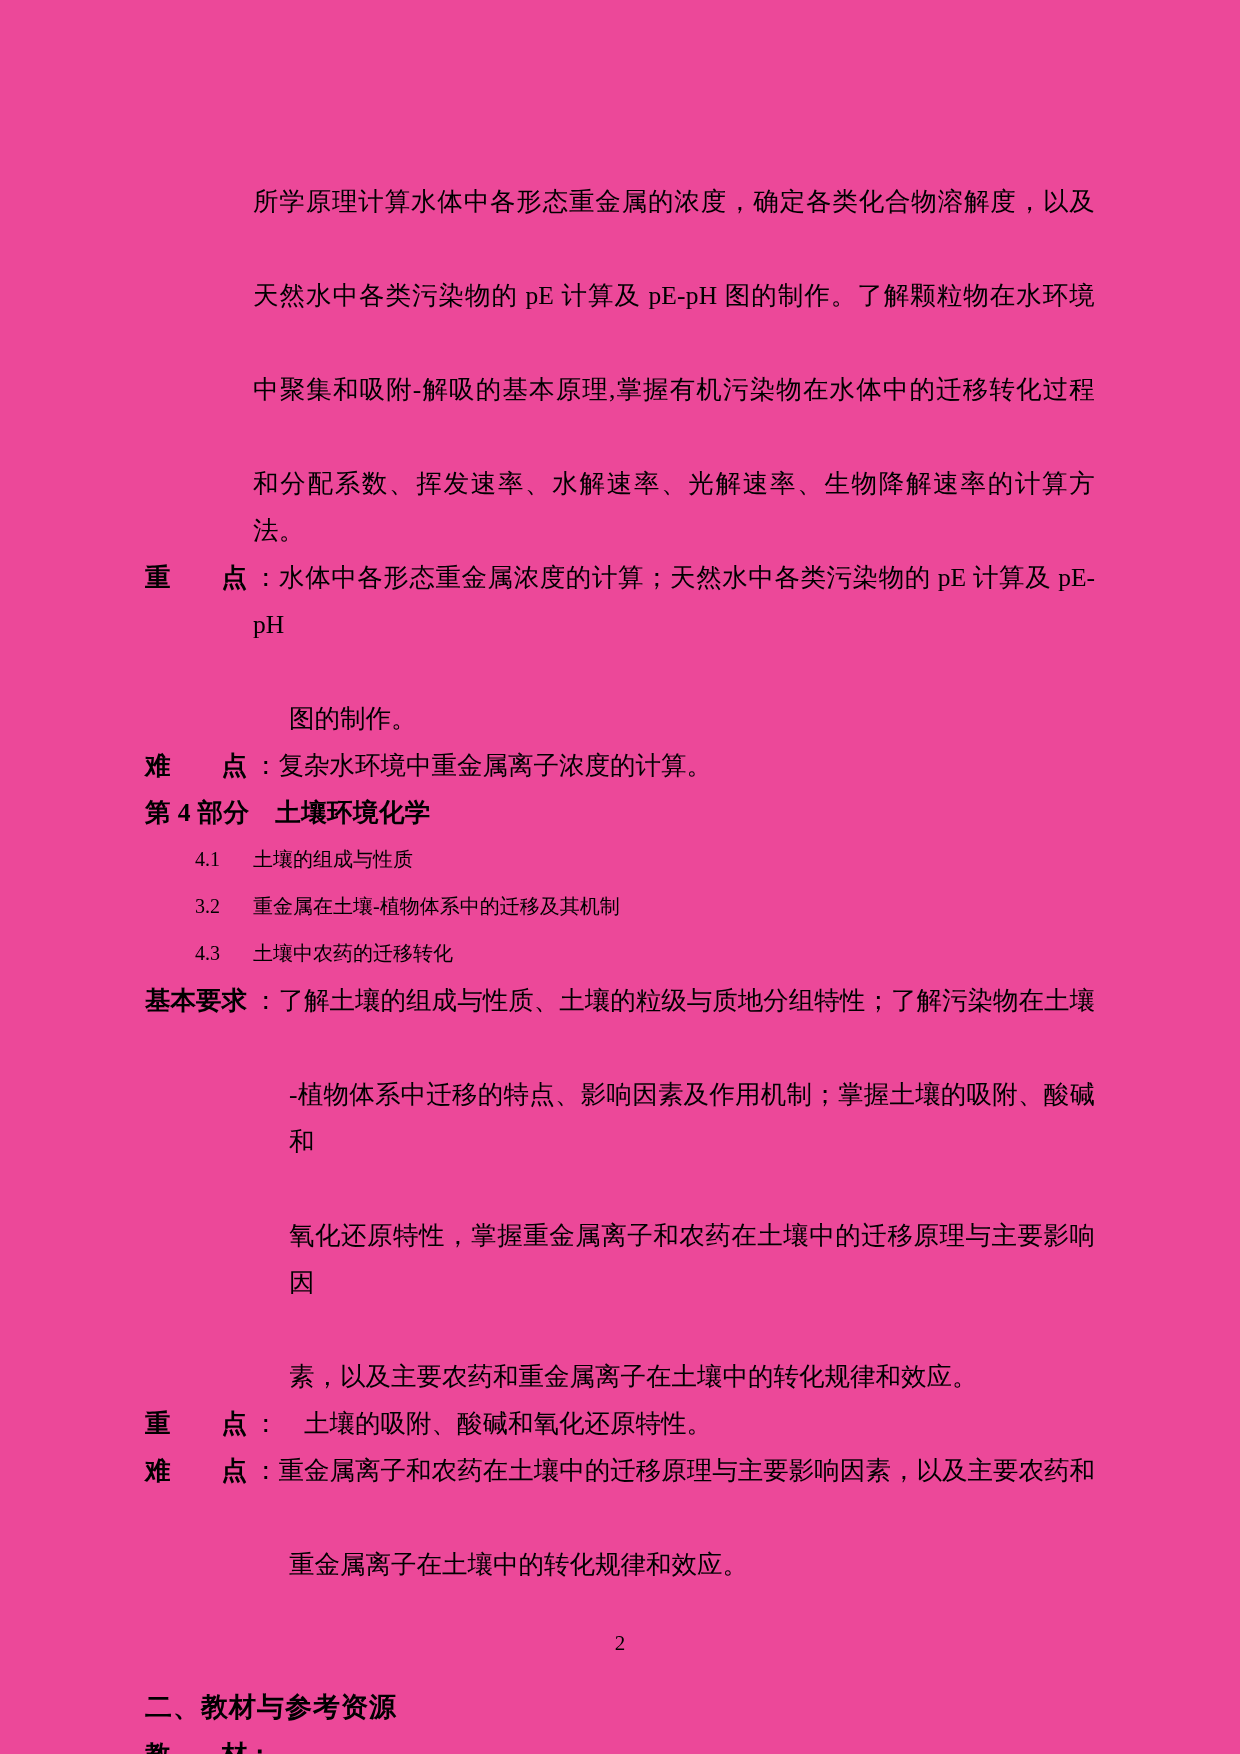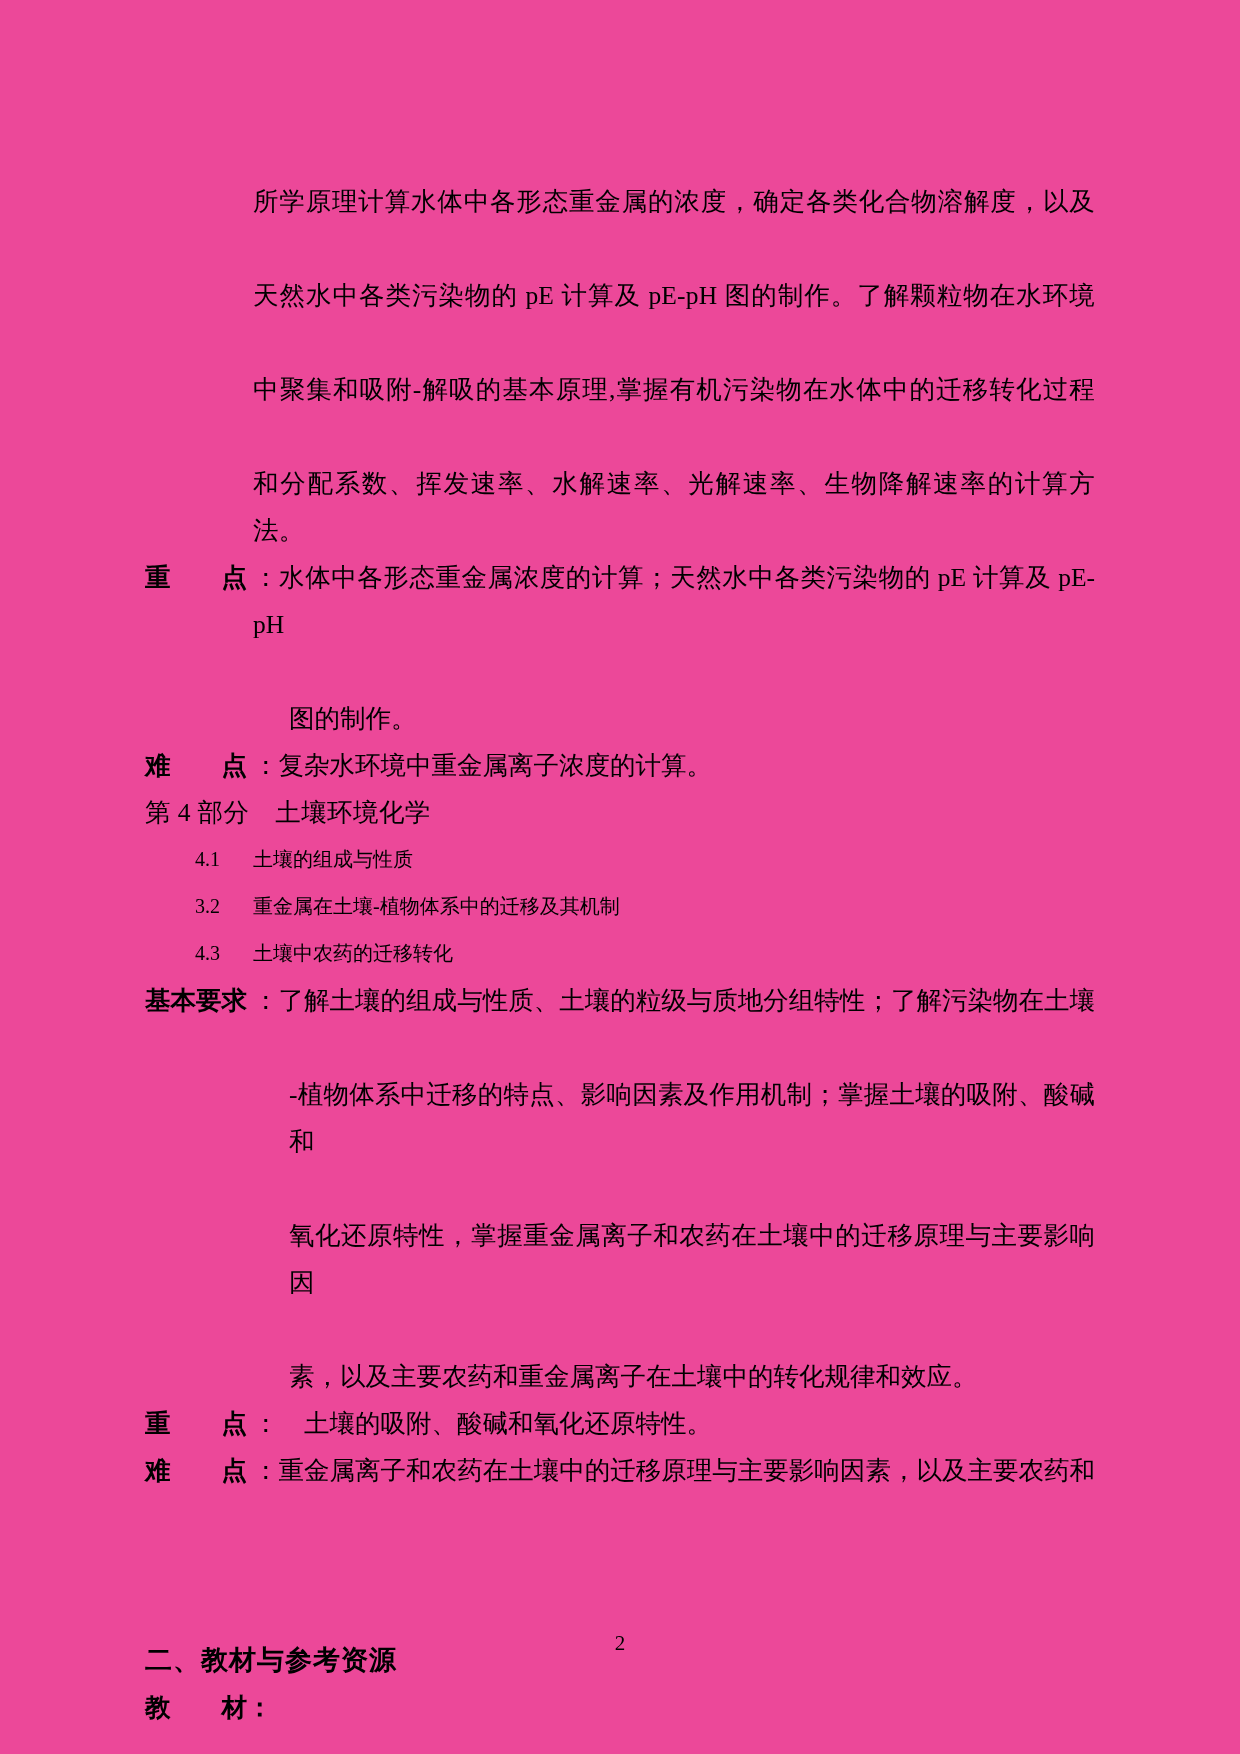--- a/index.html
+++ b/index.html
@@ -85,21 +85,21 @@
     display: inline-block;
     width: 100%;
     height: 0;
   }
   .labelrow .body .line.ind { padding-left: 36px; }
 
   
   .h-section {
     font-size: 25.5px;
     line-height: 47px;
-    font-weight: normal;
+    font-weight: bold;
     margin: 0;
     letter-spacing: 0.4px;
   }
   .h-major {
     font-size: 27px;
     line-height: 47px;
     font-weight: bold;
     margin: 0;
     letter-spacing: 1px;
   }
@@ -169,21 +169,21 @@
 
     <div class="labelrow">
       <span class="lbl">基本要求</span><span class="body"><span class="line j">：了解土壤的组成与性质、土壤的粒级与质地分组特性；了解污染物在土壤</span><span class="line j ind">-植物体系中迁移的特点、影响因素及作用机制；掌握土壤的吸附、酸碱和</span><span class="line j ind">氧化还原特性，掌握重金属离子和农药在土壤中的迁移原理与主要影响因</span><span class="line ind">素，以及主要农药和重金属离子在土壤中的转化规律和效应。</span></span>
     </div>
 
     <div class="labelrow">
       <span class="lbl">重　　点</span><span class="body"><span class="line">：　土壤的吸附、酸碱和氧化还原特性。</span></span>
     </div>
 
     <div class="labelrow">
-      <span class="lbl">难　　点</span><span class="body"><span class="line j">：重金属离子和农药在土壤中的迁移原理与主要影响因素，以及主要农药和</span></span>
+      <span class="lbl">难　　点</span><span class="body"><span class="line j">：重金属离子和农药在土壤中的迁移原理与主要影响因素，以及主要农药和</span><span class="line ind">重金属离子在土壤中的转化规律和效应。</span></span>
     </div>
 
     <div class="spacer-lg"></div>
 
     <div class="h-major">二、教材与参考资源</div>
 
     <div class="h-sub">教　　材：</div>
 
   </div>
 

